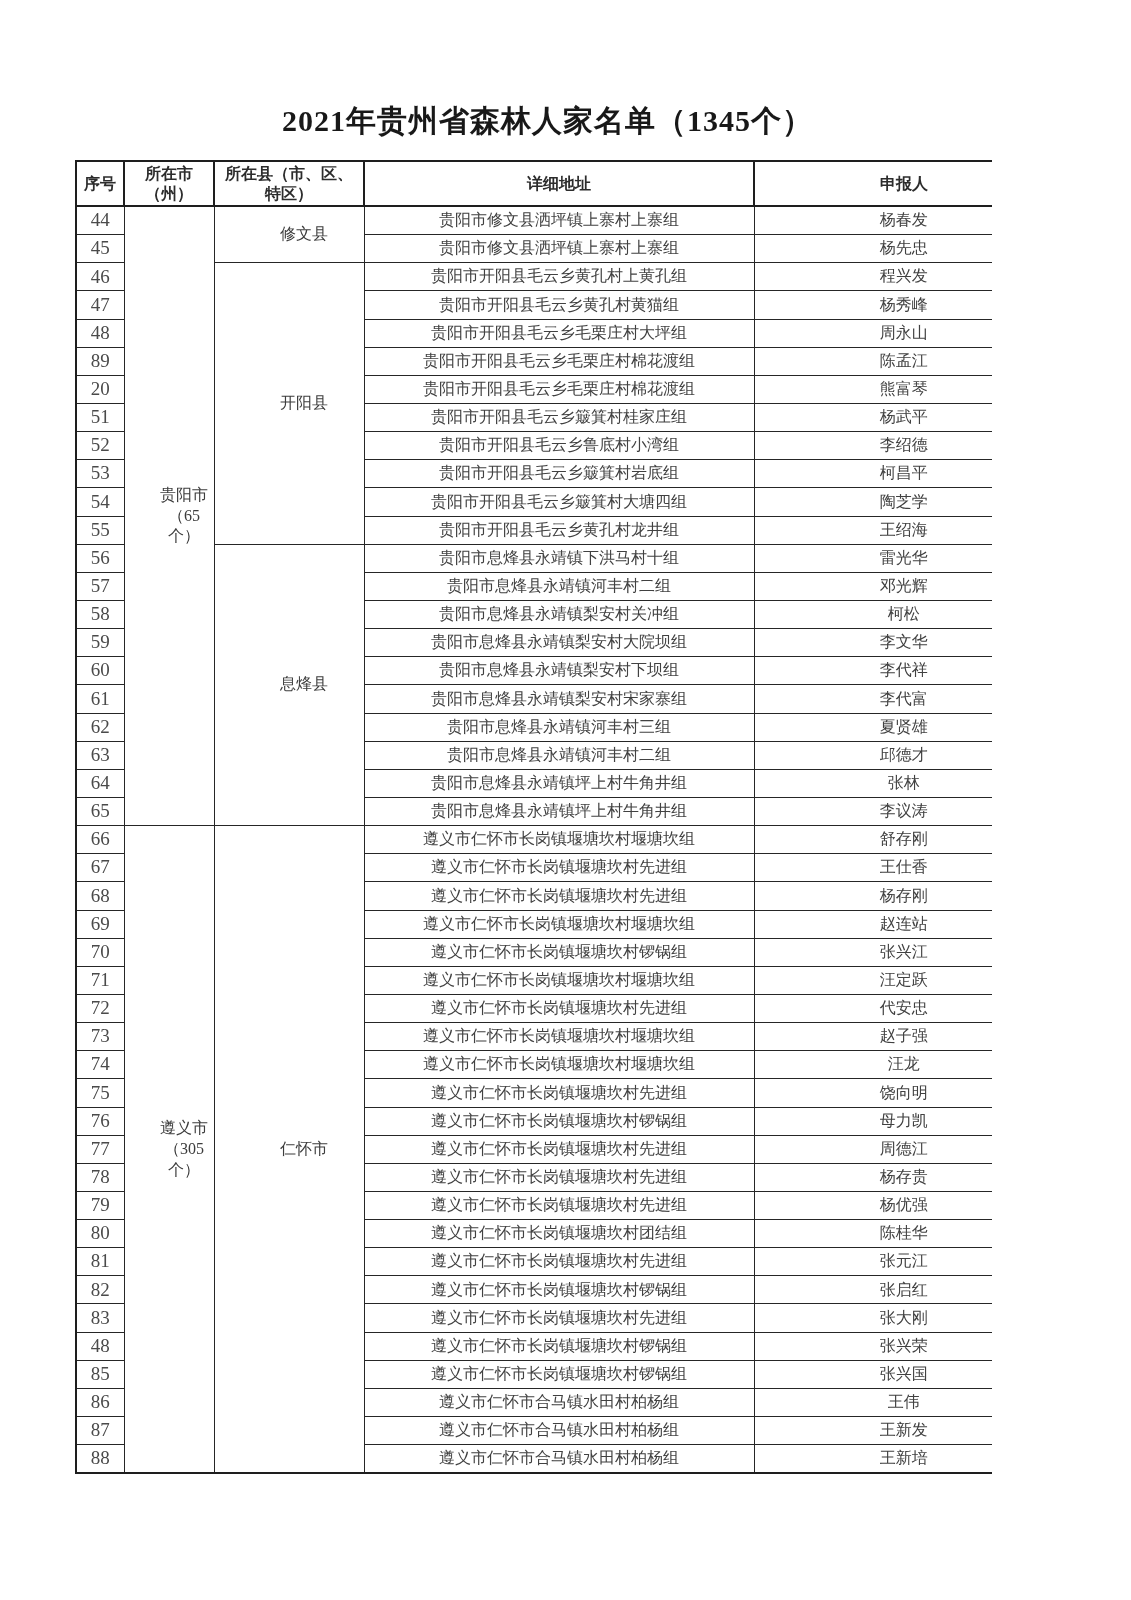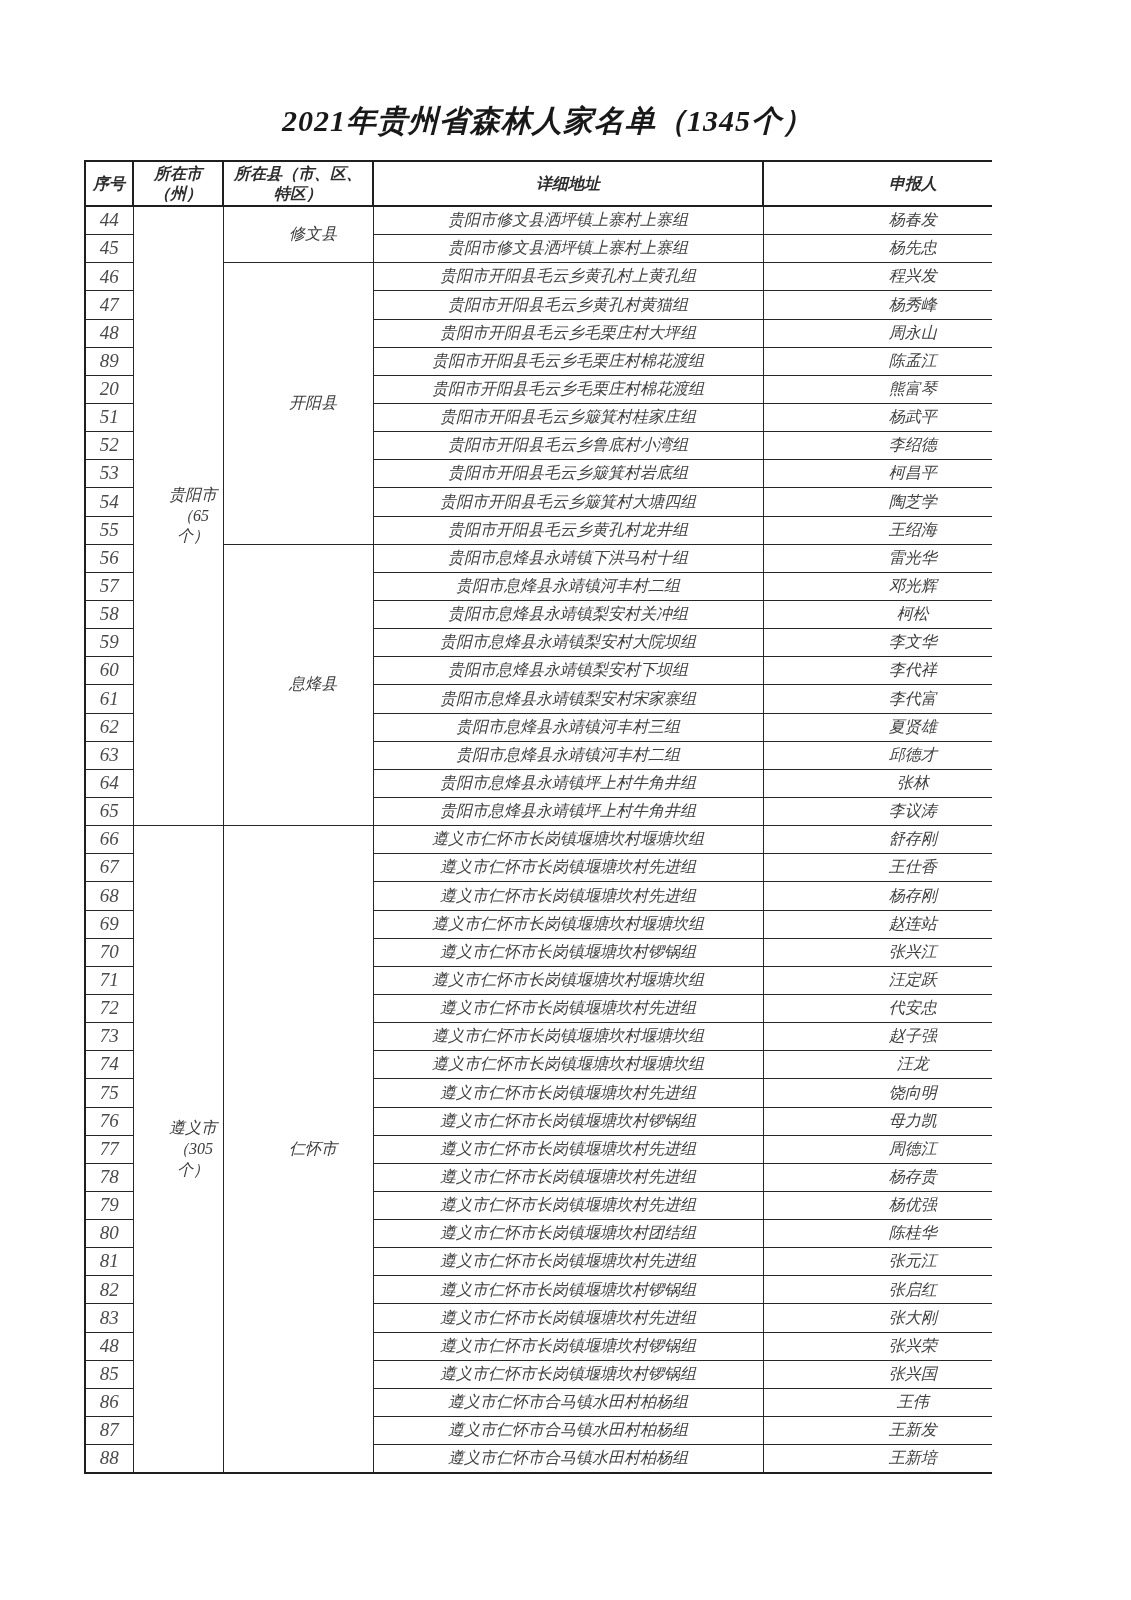--- a/index.html
+++ b/index.html
@@ -7,37 +7,36 @@
     padding: 0;
     background: #ffffff;
     font-family: "Liberation Serif", "DejaVu Serif", serif;
   }
   .page {
     position: relative;
     width: 992px;
     height: 1600px;
     background: #ffffff;
     overflow: hidden;
-    font-style: italic;
   }
   .doc-title {
     position: absolute;
     top: 101px;
     left: 0;
     width: 1095px;
     text-align: center;
     font-size: 30px;
     font-weight: bold;
     color: #181818;
     letter-spacing: 1px;
     white-space: nowrap;
   }
   table.roster {
     position: absolute;
-    left: 84px;
+    left: 75px;
     top: 160px;
     width: 978px;
     border-collapse: collapse;
     table-layout: fixed;
     border: 2px solid #1e1e1e;
   }
   table.roster th {
     border: 2px solid #1e1e1e;
     font-size: 16px;
     font-weight: bold;

